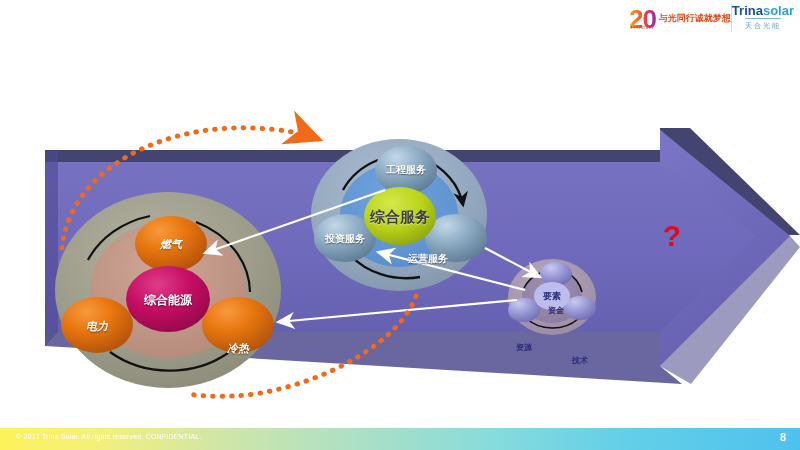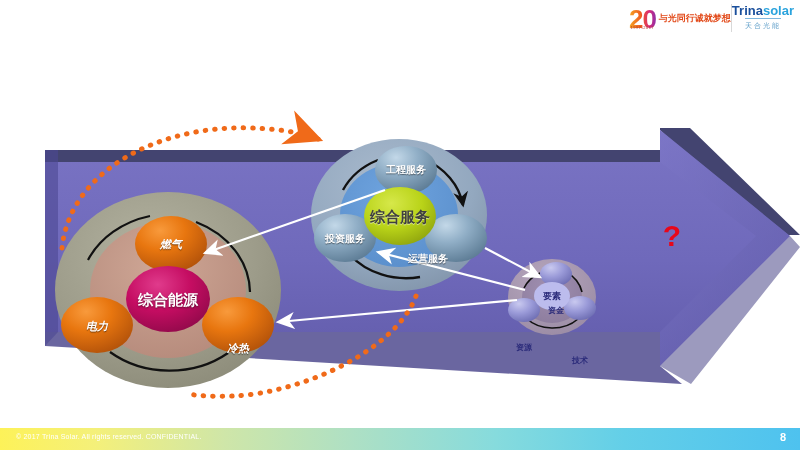--- a/index.html
+++ b/index.html
@@ -52,21 +52,21 @@
   .logo-trina .tn i{color:#2aa3dd;font-style:normal;font-weight:bold;}
   .logo-trina .cn{font-size:7px;color:#5f9ec9;letter-spacing:2px;white-space:nowrap;border-top:1px solid #7db6de;padding-top:1px;margin-top:1px;}
 
   
   .stage{position:absolute;left:0;top:0;width:800px;height:450px;}
   .stage svg{position:absolute;left:0;top:0;}
 
   
   .lab{position:absolute;transform:translate(-50%,-50%);white-space:nowrap;
        font-family:"Liberation Sans","DejaVu Sans",sans-serif;font-weight:bold;pointer-events:none;}
-  .lab-energy-center{font-size:15px;color:#fff;text-shadow:0 1px 2px rgba(0,0,0,.5);}
+  .lab-energy-center{font-size:12px;color:#fff;text-shadow:0 1px 2px rgba(0,0,0,.5);}
   .lab-energy-sat{font-size:11px;color:#fff;text-shadow:0 1px 1px rgba(0,0,0,.5);font-style:italic;}
   .lab-serv-center{font-size:15px;color:#404040;text-shadow:0 1px 0 rgba(255,255,255,.5);}
   .lab-serv-sat{font-size:10px;color:#ffffff;text-shadow:0 1px 1px rgba(0,0,0,.5);}
   .lab-res-center{font-size:9px;color:#2b2b7a;}
   .lab-res-sat{font-size:8px;color:#2b2b7a;margin-top:36px;}
   .lab-q{font-size:30px;color:#e8071a;font-weight:bold;}
   .lab-core{font-size:19px;color:#12b84a;line-height:21px;text-align:center;text-shadow:0 1px 1px rgba(0,0,0,.25);}
 
   
   .footer{

